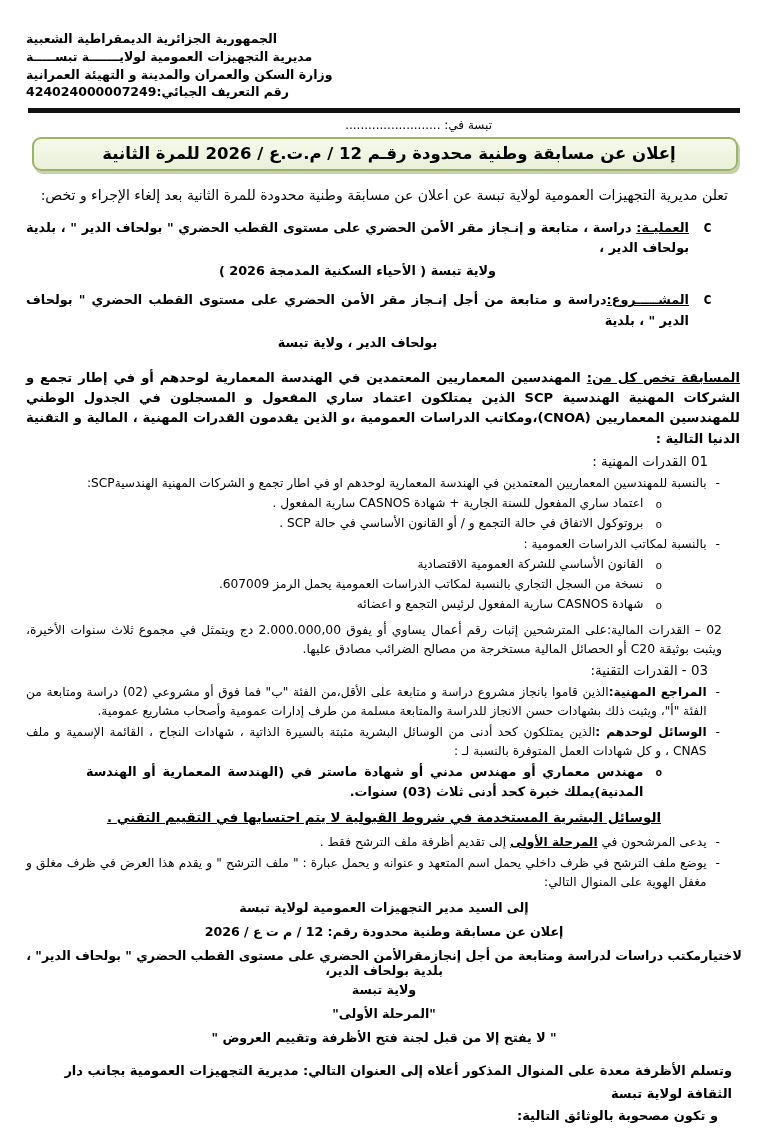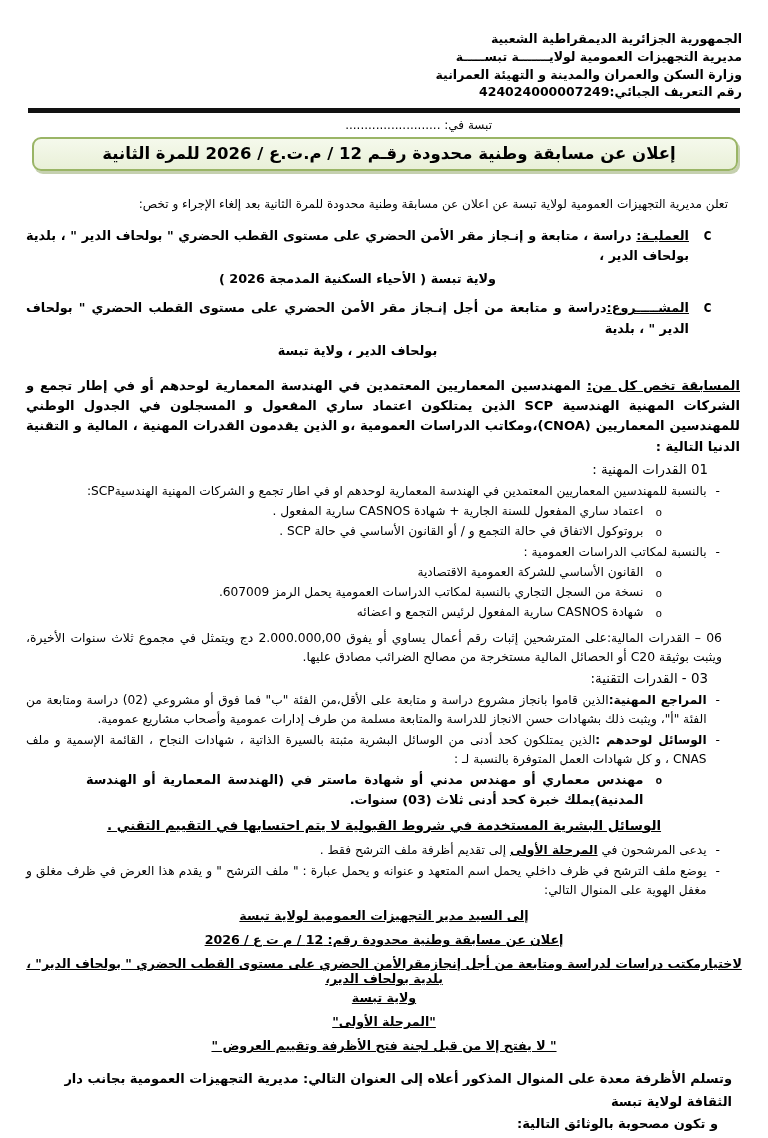--- a/index.html
+++ b/index.html
@@ -4,47 +4,47 @@
 <style>
   html,body{margin:0;padding:0;background:#ffffff;}
   .page{
     width:768px;height:1138px;box-sizing:border-box;
     padding:30px 26px 20px 26px;
     display:flex;flex-direction:column;
     direction:rtl;color:#000;
     font-family:"DejaVu Sans", sans-serif;
     overflow:hidden;background:#ffffff;
   }
-  .hdr{text-align:right;font-weight:bold;font-size:12.5px;line-height:1.42;}
+  .hdr{text-align:left;font-weight:bold;font-size:12.5px;line-height:1.42;}
   .rule{height:3px;border-top:3px solid #121212;border-bottom:2px solid #121212;margin:7px 2px 3px 2px;}
   .dateline{font-size:12px;margin:2px 250px 2px 0;white-space:nowrap;}
   .titlebox{
     margin:3px 4px 12px 6px;padding:5px 10px 6px 18px;
     border:2px solid #9ab566;border-radius:9px;
     background:linear-gradient(180deg,#f5f9ec 0%,#e9f0d8 100%);
     box-shadow:2px 3px 0 rgba(150,170,110,0.55);
     text-align:center;font-weight:bold;font-size:16.5px;
   }
-  .intro{font-size:12px;margin:14px 14px 8px 0;}
+  .intro{font-size:14px;margin:4px 14px 8px 0;}
   .c-item{display:flex;gap:14px;margin:7px 30px 2px 0;font-weight:bold;font-size:12.8px;line-height:1.6;text-align:justify;}
   .c-icon{font-family:"DejaVu Sans Mono",monospace;font-weight:900;font-size:15px;line-height:1.3;flex:0 0 auto;}
   .u{text-decoration:underline;}
   .cline{ text-align:center;font-weight:bold;font-size:12.8px;margin-top:2px;}
   .elig{font-weight:bold;font-size:13.1px;text-align:justify;line-height:1.55;margin:12px 2px 2px 0;}
   .sec-head{font-size:13.4px;margin:3px 34px 3px 0;}
   .dash-item{display:flex;gap:9px;margin:2px 22px 0 0;font-size:12.2px;line-height:1.55;text-align:justify;}
   .dash-item .mk{flex:0 0 auto;}
   .o-item{display:flex;gap:12px;margin:1px 80px 0 0;font-size:12.2px;line-height:1.55;}
   .o-item .mk{flex:0 0 auto;font-family:"DejaVu Sans Mono",monospace;font-size:11px;padding-top:2px;}
   .o-item.bold{font-weight:bold;font-size:12.8px;text-align:justify;margin-left:60px;}
   .numpara{font-size:12.4px;text-align:justify;line-height:1.55;margin:6px 20px 2px 0;}
   .note-center{text-align:center;font-weight:bold;font-size:13.4px;margin:8px 0 6px 0;}
   .note-center span{text-decoration:underline;}
   .envelope{ text-align:center;font-weight:bold;font-size:12.6px;}
-  .envelope div{margin:9px 0;text-decoration:underline;}
+  .envelope div{margin:9px 0;}
   .delivery{font-weight:bold;font-size:13px;line-height:1.7;margin:6px 10px 0 0;}
   .delivery .l2{margin-right:14px;}
 </style>
 </head>
 <body>
 
 <div class="page">
 
   <div class="hdr">
     <div>الجمهورية الجزائرية الديمقراطية الشعبية</div>
@@ -107,21 +107,21 @@
   <div class="o-item">
     <span class="mk">o</span>
     <span>نسخة من السجل التجاري بالنسبة لمكاتب الدراسات العمومية يحمل الرمز 607009.</span>
   </div>
   <div class="o-item">
     <span class="mk">o</span>
     <span>شهادة CASNOS سارية المفعول لرئيس التجمع و اعضائه</span>
   </div>
 
   <div class="numpara">
-    <span>06 – القدرات المالية:</span><span>على المترشحين إثبات رقم أعمال يساوي أو يفوق 2.000.000,00 دج ويتمثل في مجموع ثلاث سنوات الأخيرة، ويثبت بوثيقة C20 أو الحصائل المالية مستخرجة من مصالح الضرائب مصادق عليها.</span>
+    <span>02 – القدرات المالية:</span><span>على المترشحين إثبات رقم أعمال يساوي أو يفوق 2.000.000,00 دج ويتمثل في مجموع ثلاث سنوات الأخيرة، ويثبت بوثيقة C20 أو الحصائل المالية مستخرجة من مصالح الضرائب مصادق عليها.</span>
   </div>
 
   <div class="sec-head">03 - القدرات التقنية:</div>
 
   <div class="dash-item">
     <span class="mk">-</span>
     <span><b>المراجع المهنية:</b><span>الذين قاموا بانجاز مشروع دراسة و متابعة على الأقل،من الفئة "ب" فما فوق أو مشروعي (02) دراسة ومتابعة من الفئة "أ"، ويثبت  ذلك  بشهادات حسن الانجاز للدراسة والمتابعة  مسلمة من طرف إدارات  عمومية  وأصحاب مشاريع عمومية.</span></span>
   </div>
 
   <div class="dash-item">

